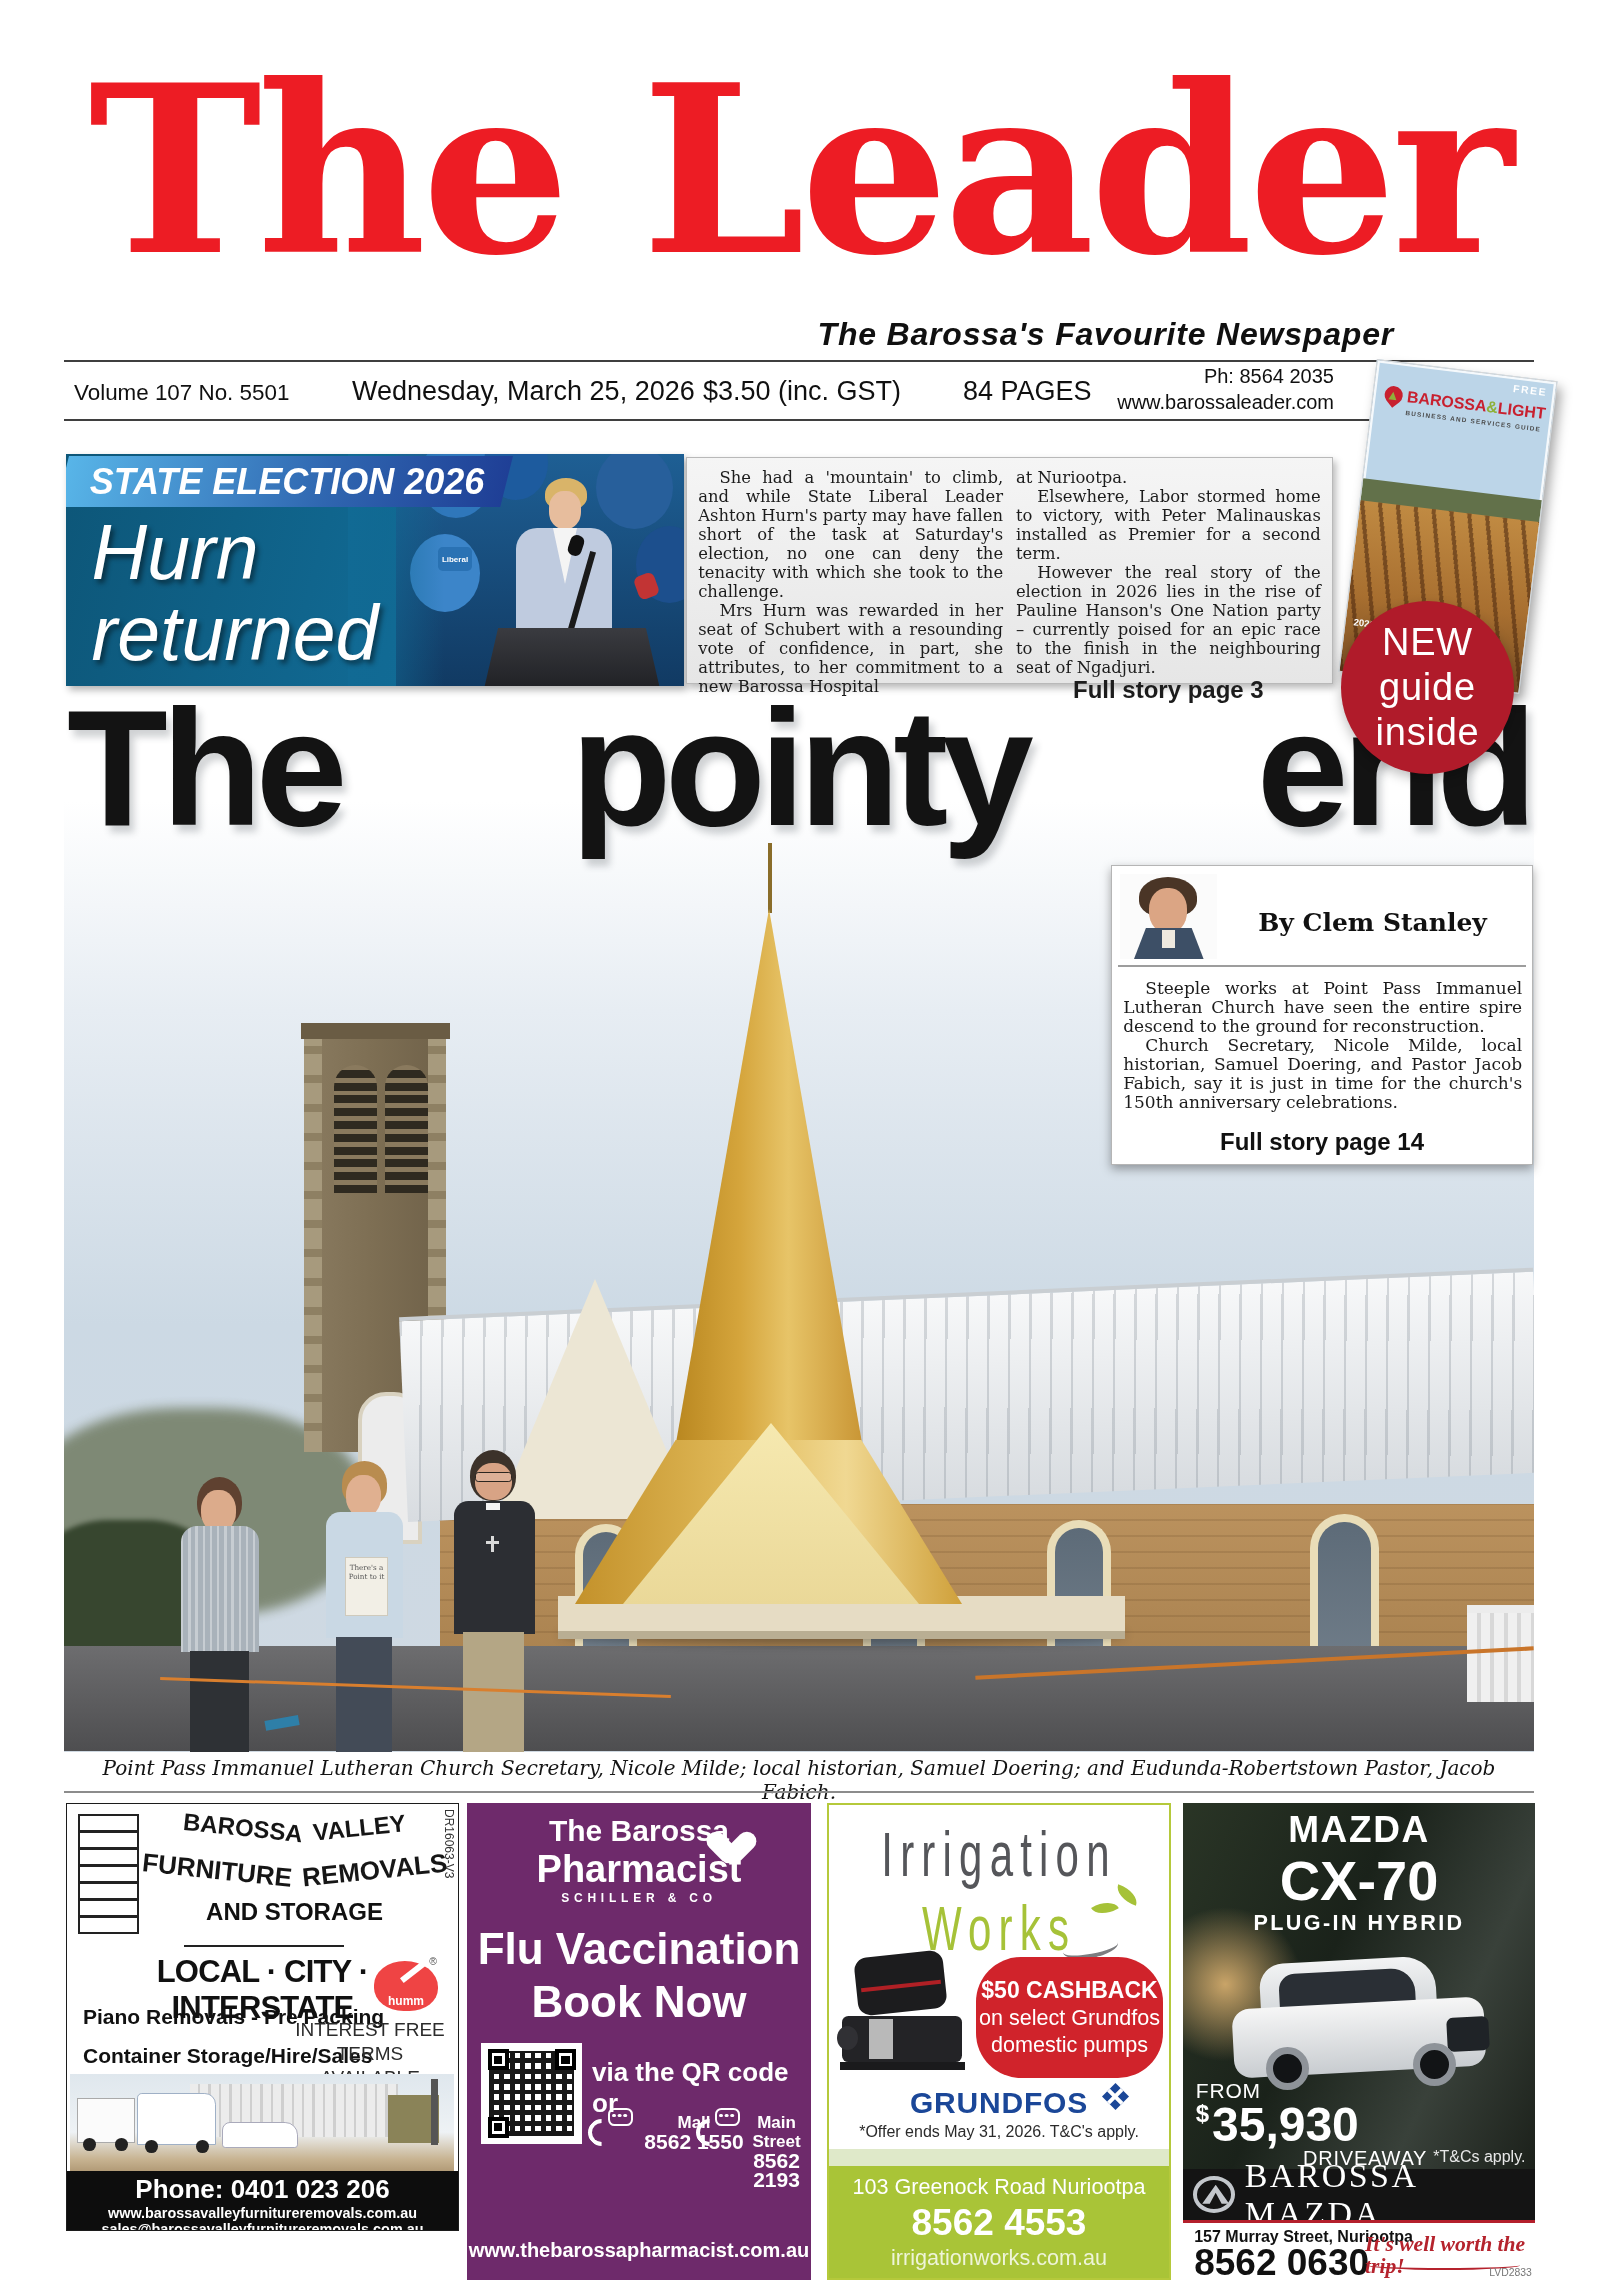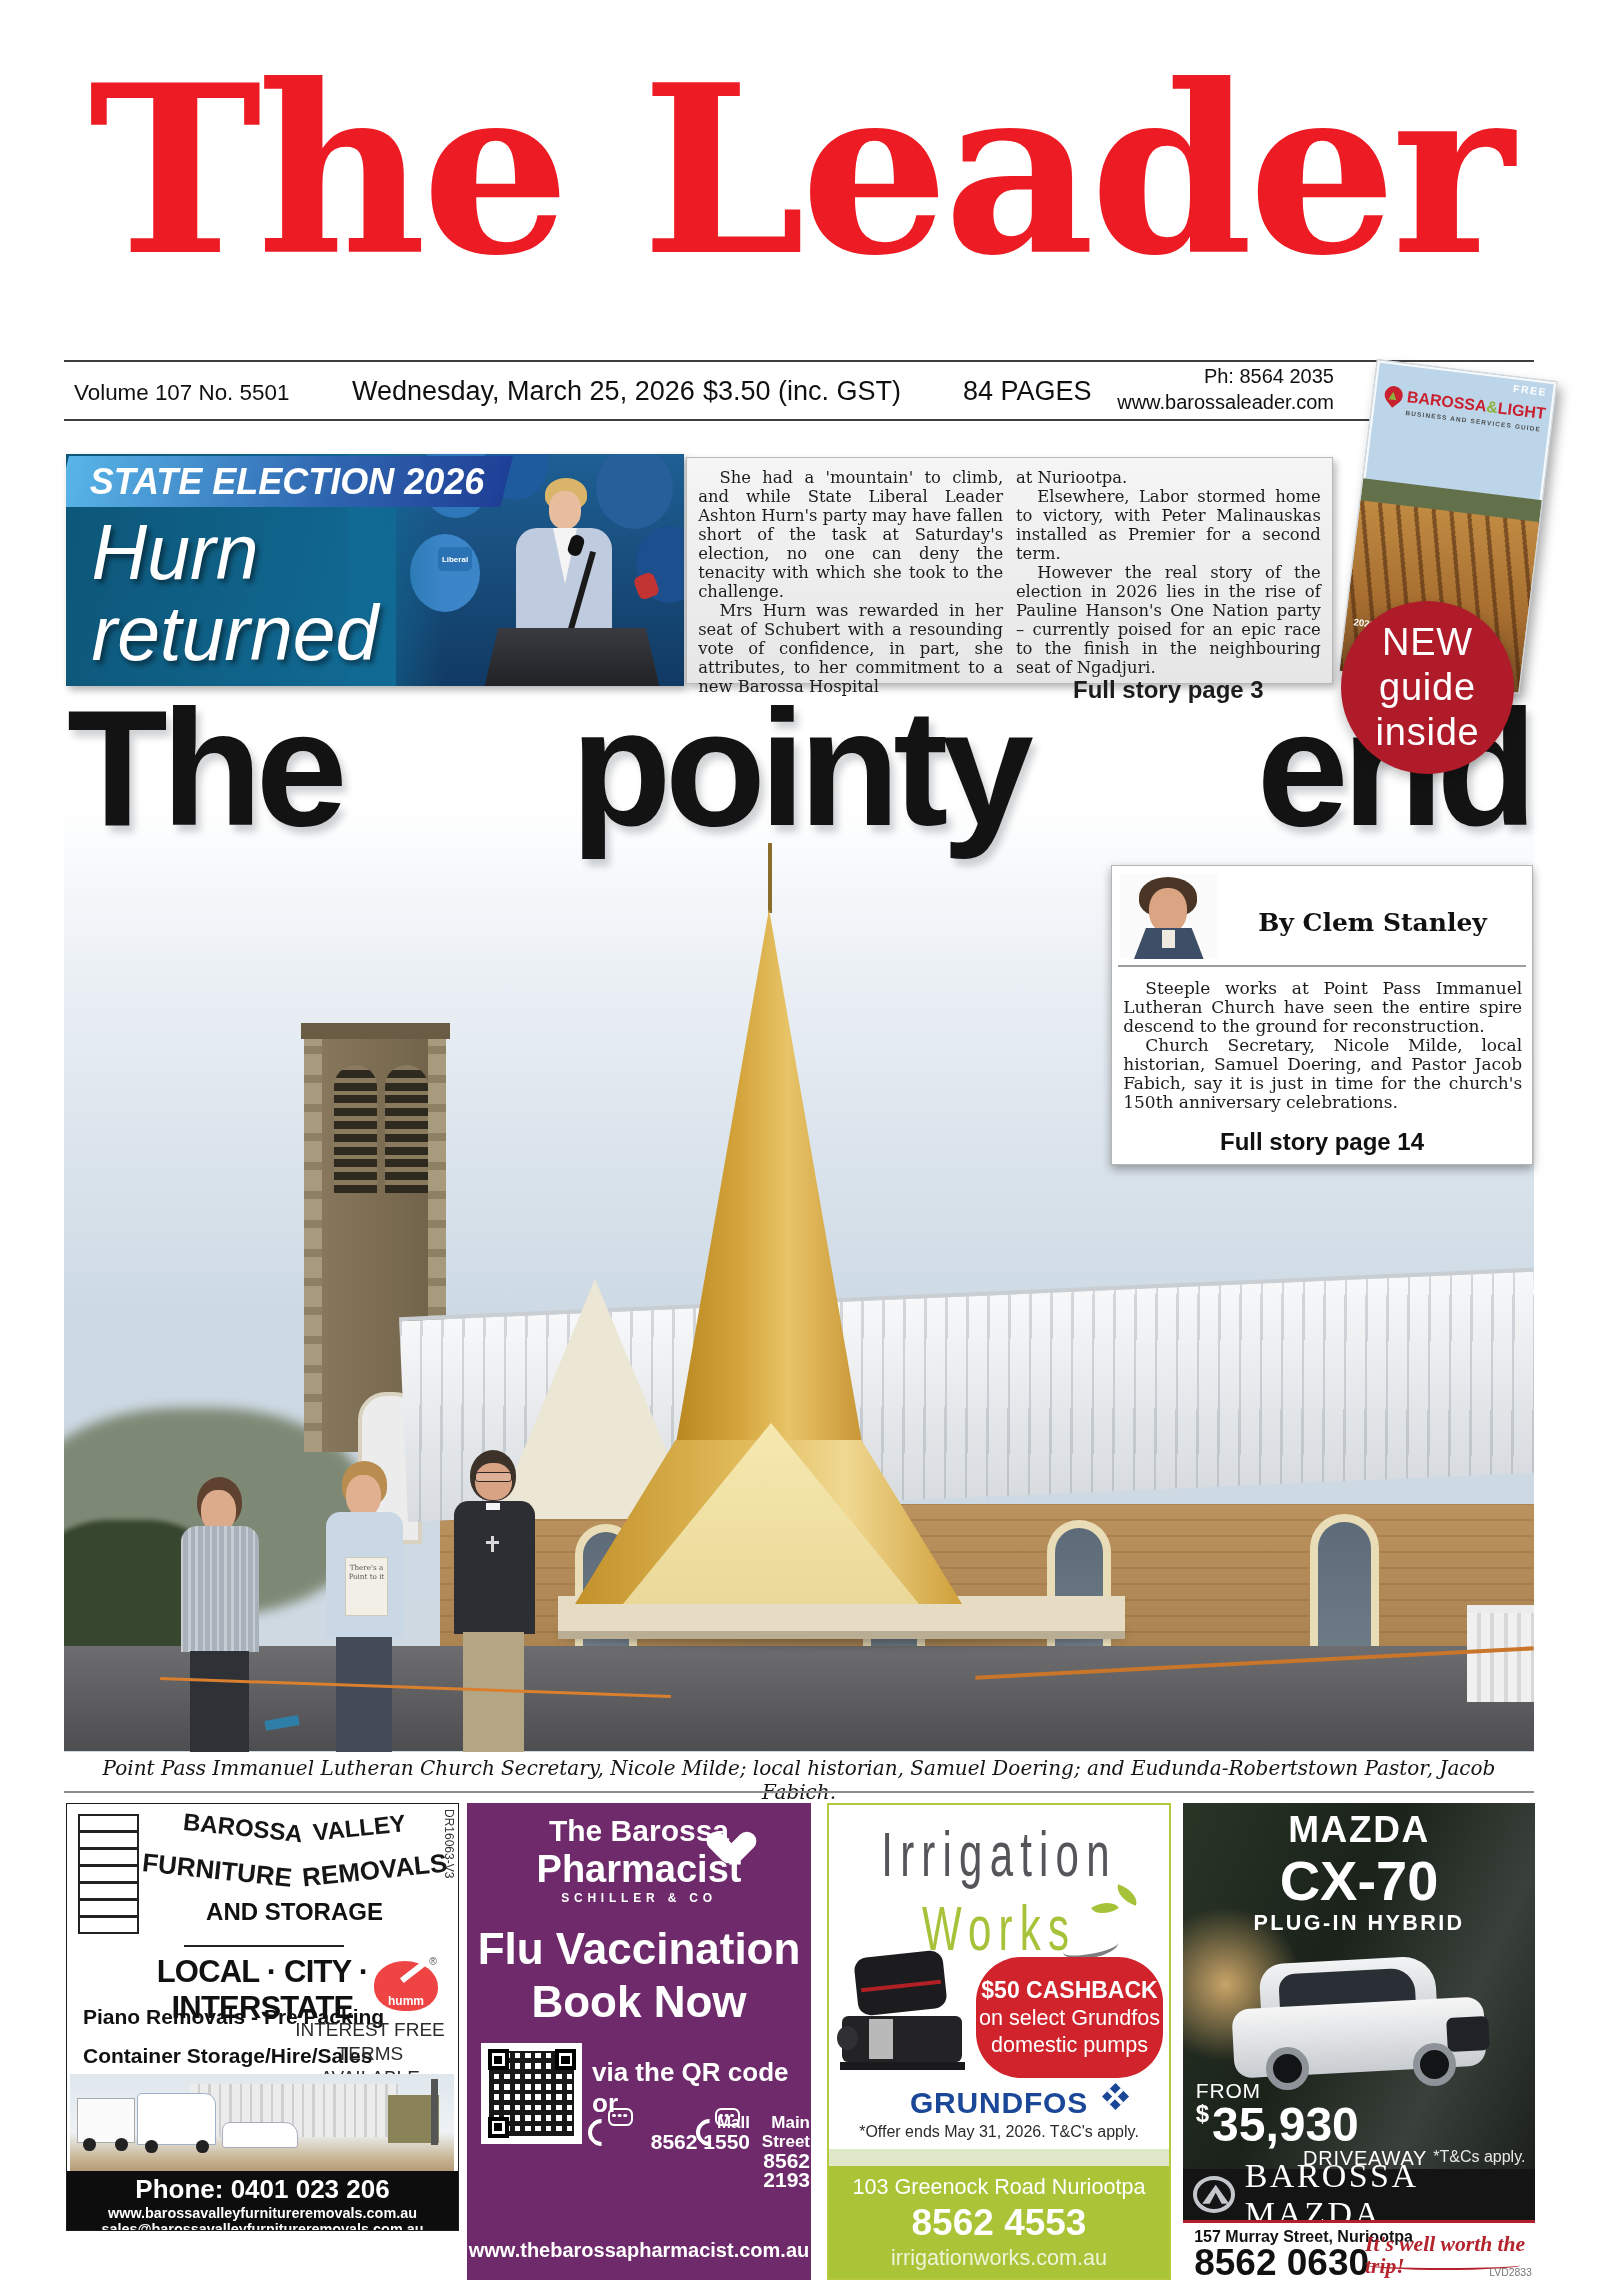--- a/index.html
+++ b/index.html
@@ -114,21 +114,21 @@
   .caps{position:absolute;width:37px;height:19px;background:#fff;border-radius:9.6px;}
   .p-sub{position:absolute;top:88px;width:100%;text-align:center;font-size:12px;letter-spacing:4.8px;font-weight:bold;}
   .p-h{position:absolute;width:100%;text-align:center;font-weight:bold;font-size:44px;}
   .qr{position:absolute;left:14.4px;top:240px;width:101px;height:101px;background:#fff;}
   .qr .grid{position:absolute;inset:8px;background-image:
      repeating-linear-gradient(0deg,#000 0 4.8px,transparent 4.8px 10.4px),
      repeating-linear-gradient(90deg,#000 0 4.8px,transparent 4.8px 10.4px);opacity:.9;}
   .finder{position:absolute;width:21px;height:21px;border:4.8px solid #000;background:#fff;box-sizing:border-box;}
   .finder i{position:absolute;inset:2.4px;background:#000;}
   .p-qrtxt{position:absolute;left:125px;top:254px;width:209px;font-size:26px;font-weight:bold;}
-  .p-loc{position:absolute;top:310px;width:112px;font-weight:bold;text-align:right;font-size:17px;line-height:19px;}
+  .p-loc{position:absolute;top:310px;width:112px;font-weight:bold;text-align:center;font-size:17px;line-height:19px;}
   .ph-ic{position:absolute;width:19px;height:19px;border:4px solid #fff;border-radius:50%;border-top-color:transparent;border-right-color:transparent;transform:rotate(45deg);}
   .bub{position:absolute;width:21px;height:14.4px;border:2.4px solid #fff;border-radius:6.4px;}
   .bub i{position:absolute;top:4px;left:2.4px;width:3.2px;height:3.2px;background:#fff;border-radius:50%;box-shadow:5.6px 0 0 #fff,11.2px 0 0 #fff;}
   .p-web{position:absolute;bottom:17.6px;width:100%;text-align:center;font-weight:bold;font-size:20px;}
 
   
   .ad3{left:827px;width:344px;height:477px;background:#fff;border:2.4px solid #b5c93b;}
   .irr1{position:absolute;top:14.4px;width:100%;text-align:center;color:#55565a;font-size:42px;letter-spacing:7.2px;transform:scaleY(1.5);transform-origin:top;}
   .irr2{position:absolute;top:88px;width:100%;text-align:center;color:#a6c238;font-size:42px;letter-spacing:7.2px;transform:scaleY(1.5);transform-origin:top;}
   .leaf{position:absolute;width:24px;height:14.4px;background:#a6c238;border-radius:0 100% 0 100%;}
@@ -160,20 +160,21 @@
   .mz-slogan{position:absolute;left:182px;top:9.6px;width:165px;color:#b5232d;font-style:italic;font-weight:bold;font-size:21.6px;line-height:22.4px;
     font-family:"Liberation Serif",serif;}
   .mz-swoosh{position:absolute;left:185px;top:35px;width:152px;height:9.6px;border-bottom:2.4px solid #b5232d;border-radius:0 0 100% 100%/0 0 9.6px 9.6px;}
 </style>
 </head>
 <body>
 
 <div class="page">
 
   <div class="abs mast-title">The Leader</div>
+  <div class="abs tagline">The Barossa's Favourite Newspaper</div>
   <div class="abs rule r1"></div>
   <div class="abs info small" style="left:74px">Volume 107 No. 5501</div>
   <div class="abs info" style="left:352px">Wednesday, March 25, 2026</div>
   <div class="abs info" style="left:703px">$3.50 (inc. GST)</div>
   <div class="abs info" style="left:963px">84 PAGES</div>
   <div class="abs info-right">
     <div>Ph: 8564 2035</div>
     <div>www.barossaleader.com</div>
   </div>
   <div class="abs rule r2"></div>

